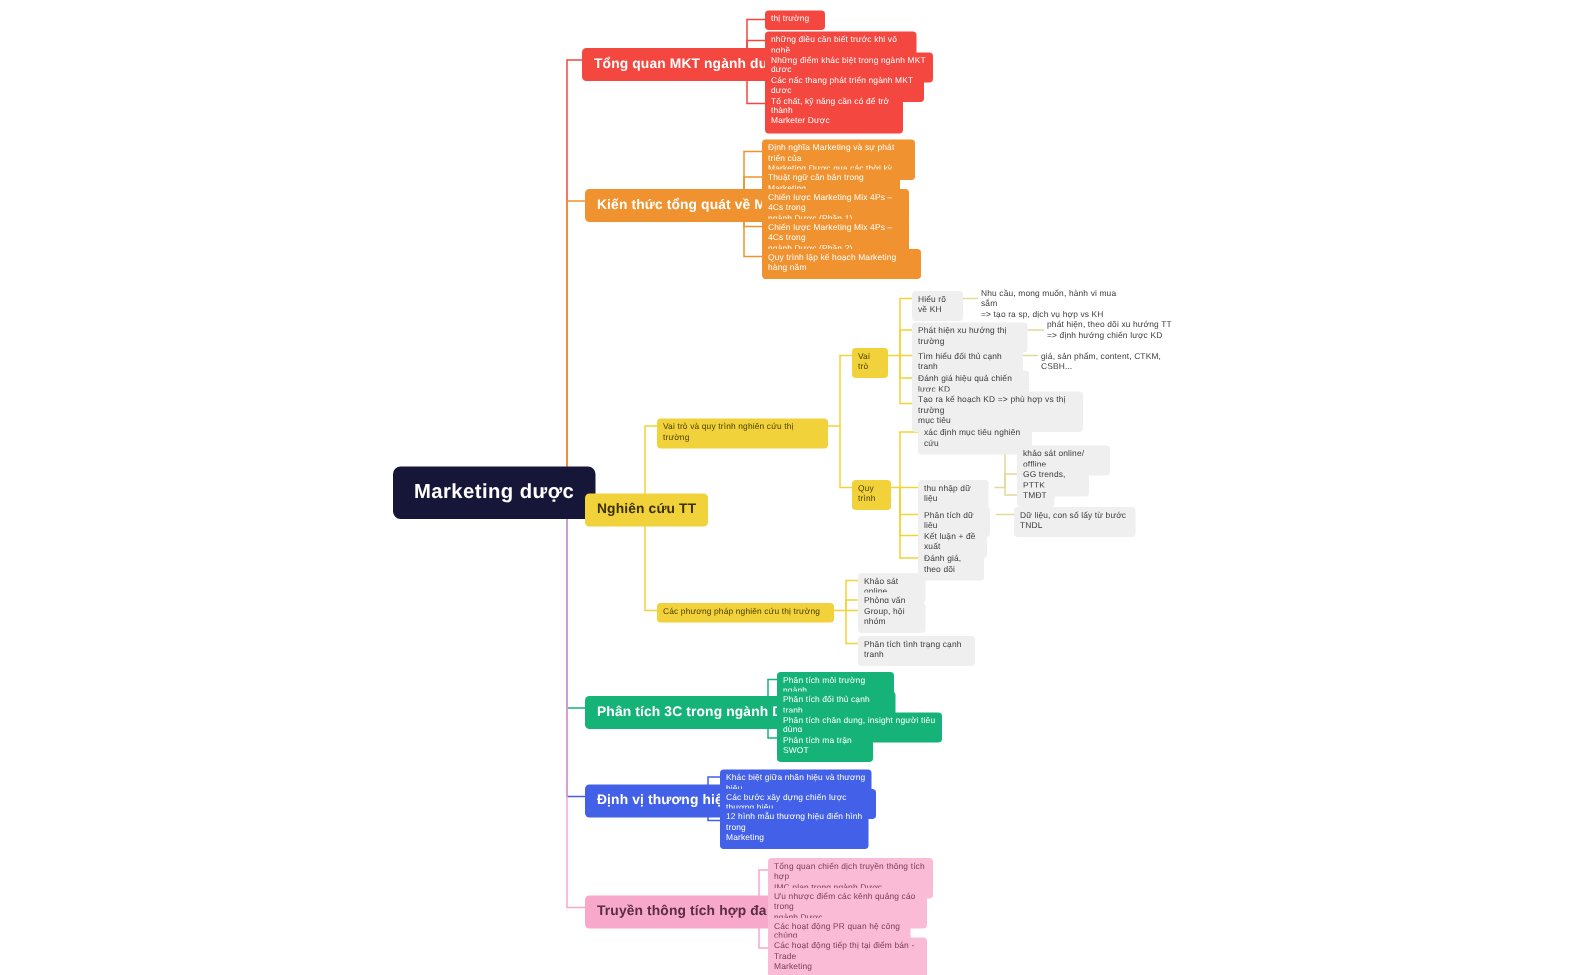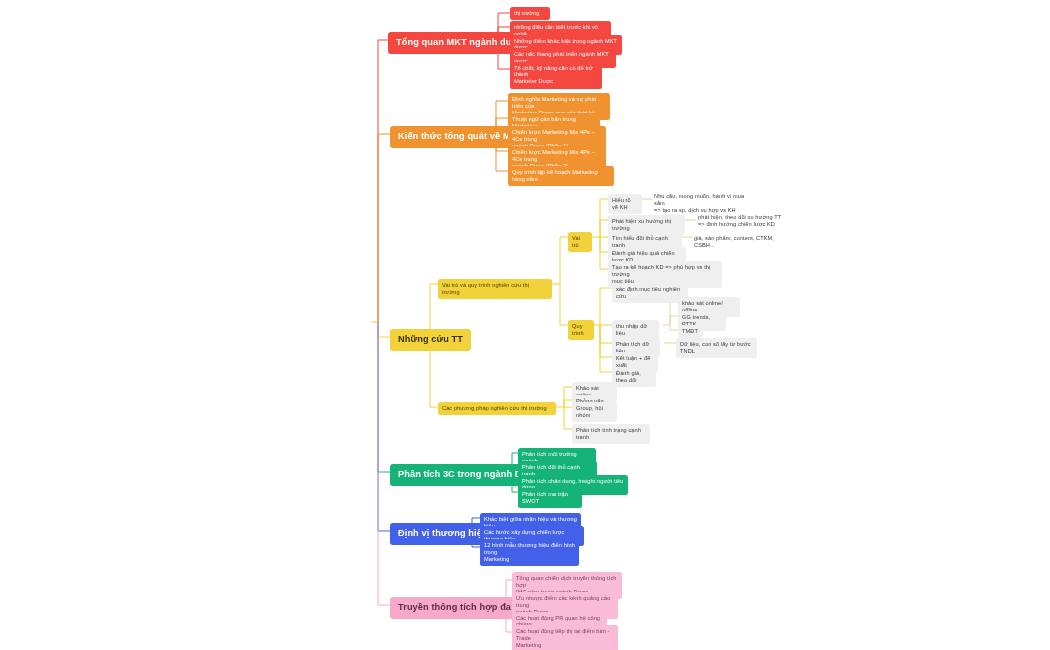--- a/index.html
+++ b/index.html
@@ -158,20 +158,21 @@
       <path d="M472,531 L480,531" stroke="#4260E8"></path>
       <path d="M472,531 L472,547 L480,547" stroke="#4260E8"></path>
 
       <path d="M499,605 L506,605 L506,580 L512,580" stroke="#F7A8CB"></path>
       <path d="M506,605 L506,599 L512,599" stroke="#F7A8CB"></path>
       <path d="M506,605 L512,616" stroke="#F7A8CB"></path>
       <path d="M506,605 L506,632 L512,632" stroke="#F7A8CB"></path>
     </g>
   </svg>
 
+  <div class="node root" style="left:262px; top:311px;">Marketing dược</div>
 
   <div class="node l1 c-red" style="left:388px; top:32px;">Tổng quan MKT ngành dược</div>
 
   <div class="node l2 c-red" style="left:510px; top:7px; width:40px;">thị trường</div>
   <div class="node l2 c-red" style="left:510px; top:21px; width:101px;">những điều cần biết trước khi vô nghề</div>
   <div class="node l2 c-red" style="left:510px; top:34.5px; width:112px;">Những điểm khác biệt trong ngành MKT dược</div>
   <div class="node l2 c-red" style="left:510px; top:48px; width:106px;">Các nấc thang phát triển ngành MKT dược</div>
   <div class="node l2 c-red" style="left:510px; top:61.5px; width:92px;">Tố chất, kỹ năng cần có để trở thành
 Marketer Dược</div>
 
@@ -179,21 +180,21 @@
 
   <div class="node l2 c-orange" style="left:508px; top:93px; width:102px;">Định nghĩa Marketing và sự phát triển của
 Marketing Dược qua các thời kỳ</div>
   <div class="node l2 c-orange" style="left:508px; top:113px; width:92px;">Thuật ngữ căn bản trong Marketing</div>
   <div class="node l2 c-orange" style="left:508px; top:126px; width:98px;">Chiến lược Marketing Mix 4Ps – 4Cs trong
 ngành Dược (Phần 1)</div>
   <div class="node l2 c-orange" style="left:508px; top:146px; width:98px;">Chiến lược Marketing Mix 4Ps – 4Cs trong
 ngành Dược (Phần 2)</div>
   <div class="node l2 c-orange" style="left:508px; top:166px; width:106px;">Quy trình lập kế hoạch Marketing hàng năm</div>
 
-  <div class="node l1 c-yellow" style="left:390px; top:329px;">Những cứu TT</div>
+  <div class="node l1 c-yellow" style="left:390px; top:329px;">Nghiên cứu TT</div>
 
   <div class="node ymid" style="left:438px; top:279px; width:114px;">Vai trò và quy trình nghiên cứu thị trường</div>
 
   <div class="node ymid" style="left:568px; top:232px; width:24px;">Vai trò</div>
 
   <div class="node grey" style="left:608px; top:194px; width:34px;">Hiểu rõ về KH</div>
   <div class="node plain" style="left:652px; top:190px; width:104px;">Nhu cầu, mong muốn, hành vi mua sắm
 =&gt; tạo ra sp, dịch vụ hợp vs KH</div>
 
   <div class="node grey" style="left:608px; top:215px; width:77px;">Phát hiện xu hướng thị trường</div>

